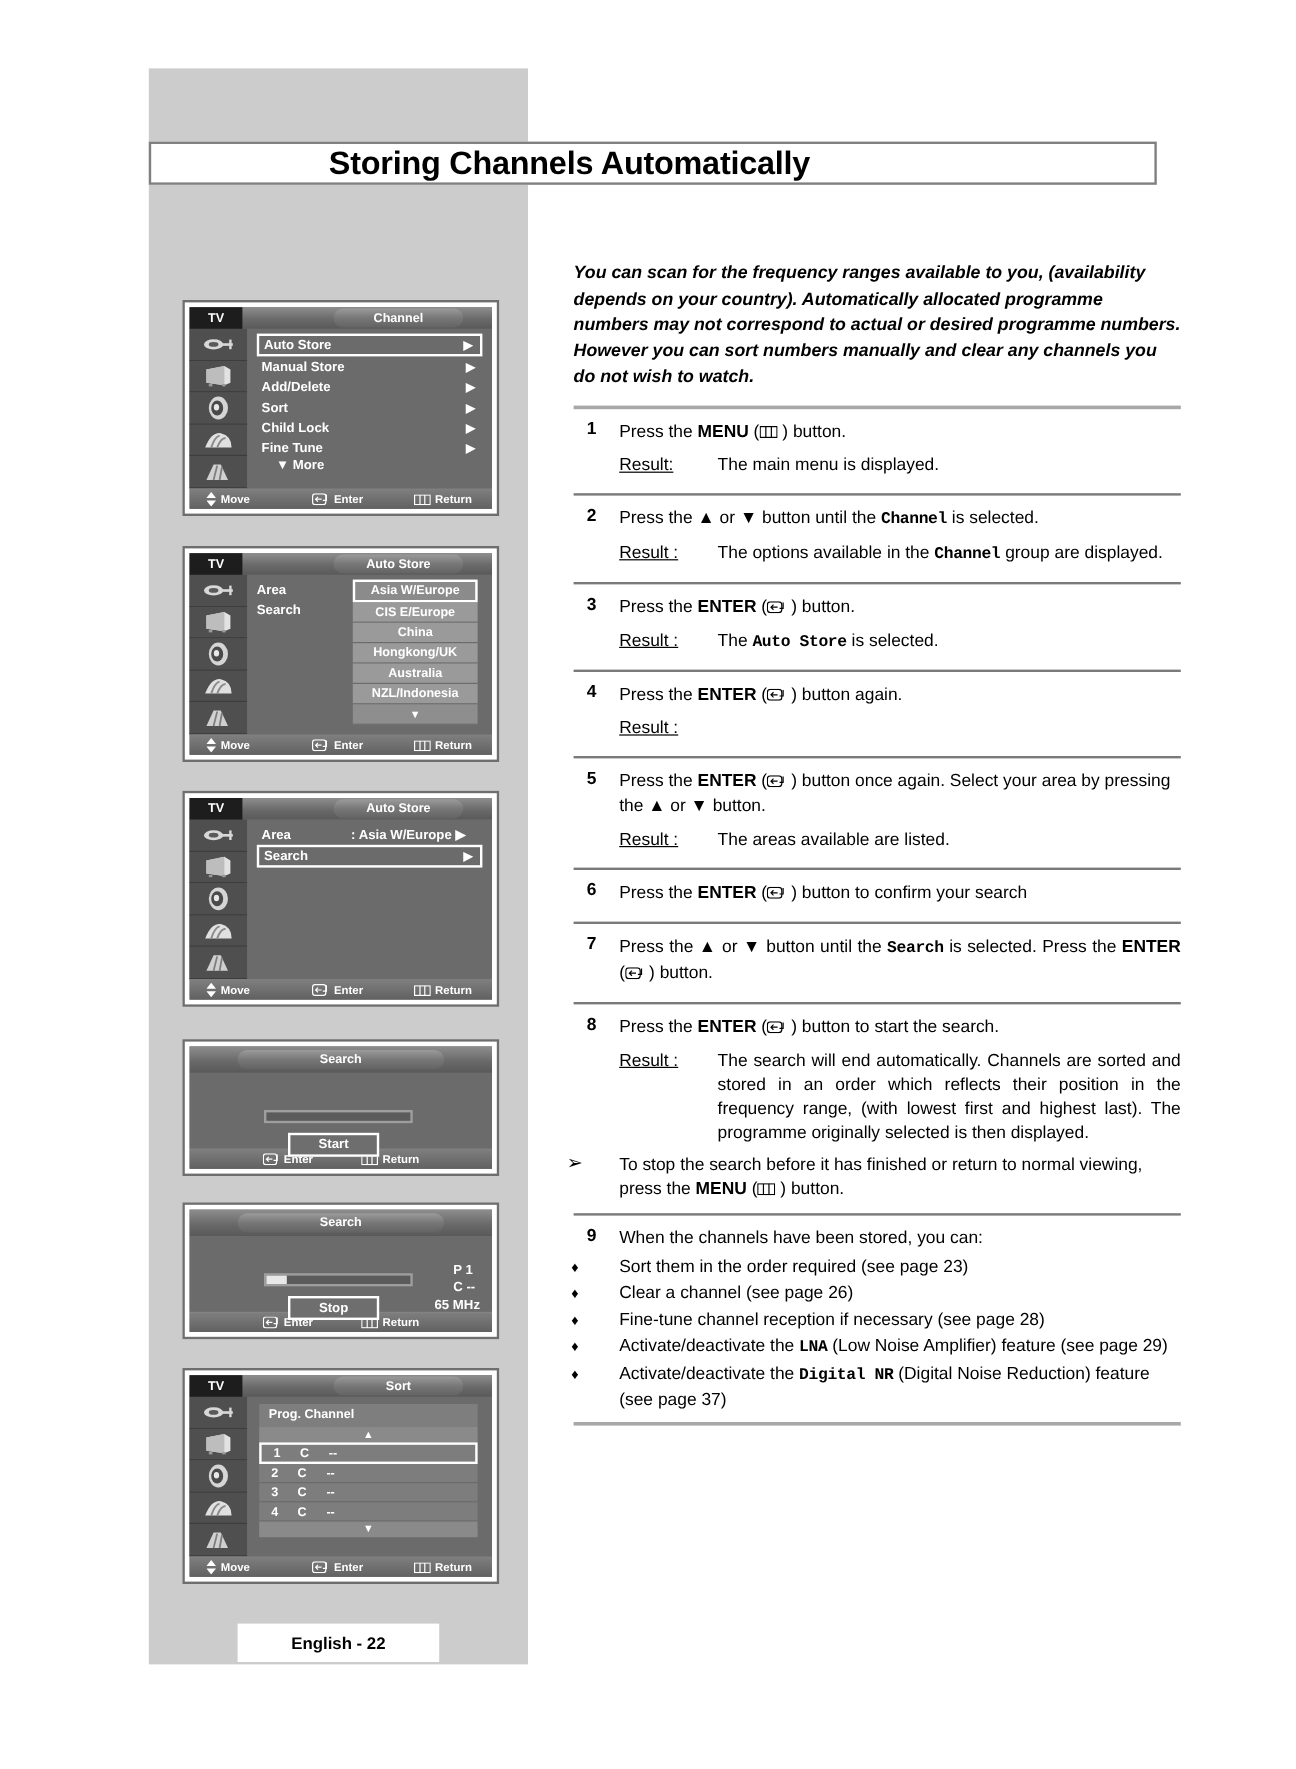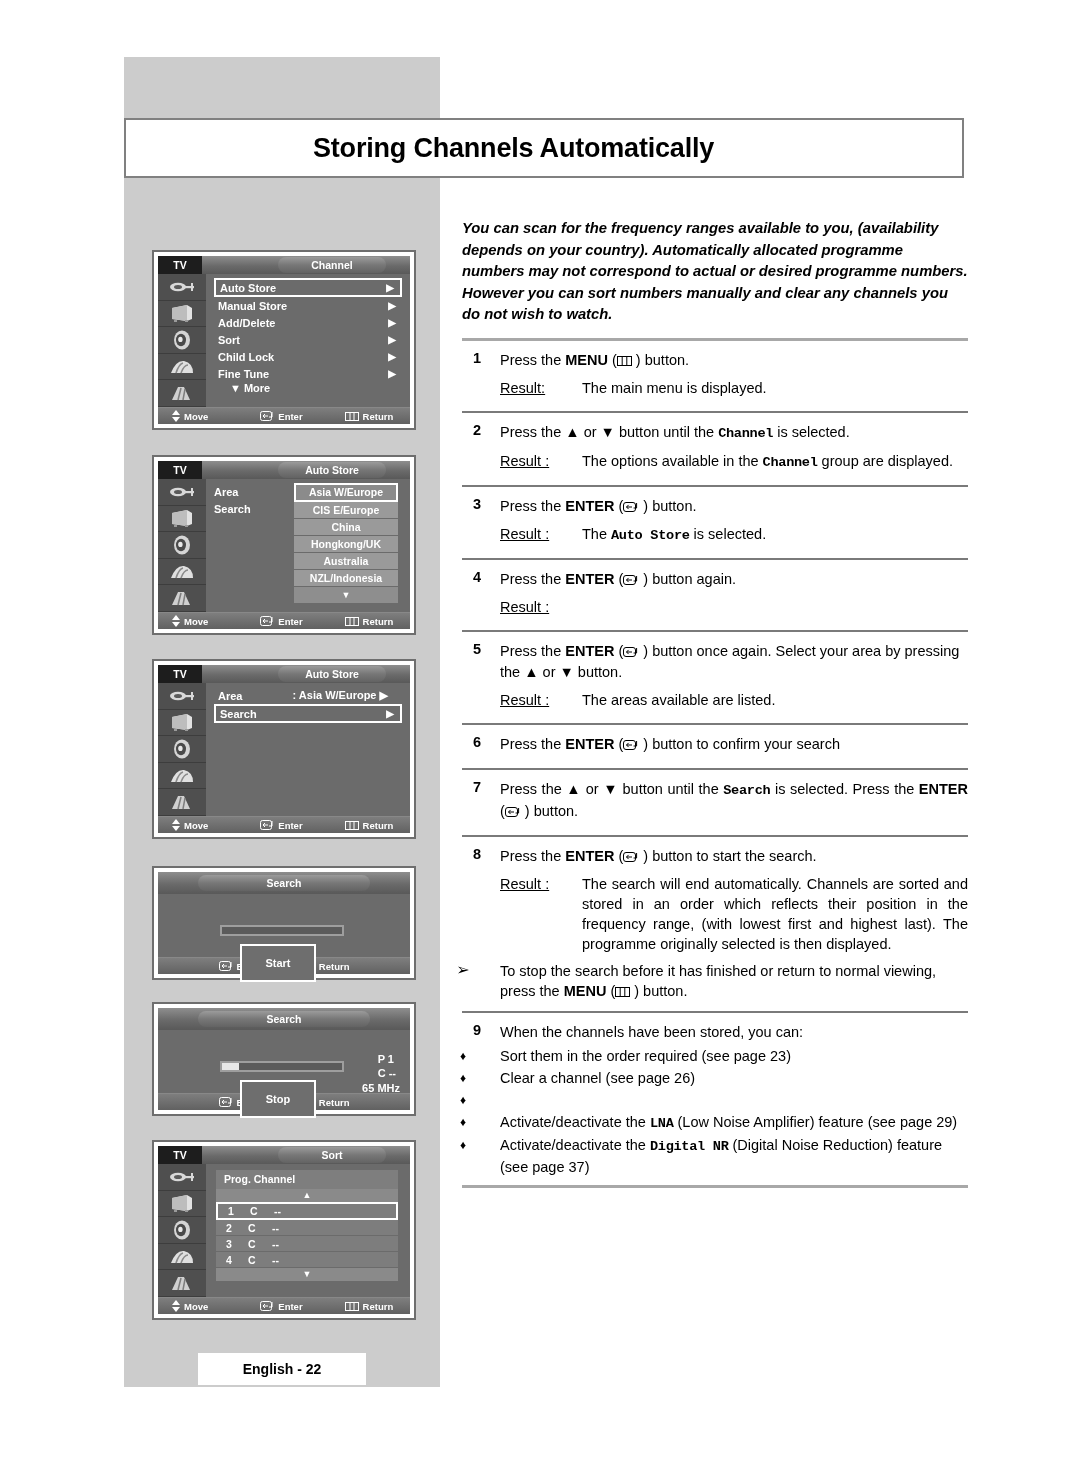--- a/index.html
+++ b/index.html
@@ -15,33 +15,33 @@
   
   .grey-band {
     position: absolute; left: 124px; top: 57px;
     width: 316px; height: 1330px;
     background: #cccccc;
   }
 
   
   .title-bar {
     position: absolute; left: 124px; top: 118px;
-    width: 840px; height: 60px;
+    width: 840px; height: 36px;
     background: #ffffff;
     border: 2px solid #808080;
-    display: flex; align-items: center; padding-left: 39px;
+    display: flex; align-items: center;
   }
   .title-bar .title-text {
     font-size: 27px; font-weight: bold; color: #000;
     padding-left: 148px; letter-spacing: -0.2px;
   }
 
   
   .content-col {
-    position: absolute; left: 462px; top: 218px;
+    position: absolute; left: 478px; top: 218px;
     width: 506px;
   }
   .intro {
     font-style: italic; font-weight: bold;
     font-size: 14.8px; line-height: 21.5px; color:#000;
     margin: 0 0 12px 0;
   }
   .rule { height: 3px; background:#a8a8a8; margin: 6px 0 9px 0; }
   .rule.thin { height: 2px; background:#7a7a7a; }
 
@@ -155,21 +155,21 @@
     border-radius: 9px; color:#fff; font-size: 10.5px; font-weight:bold;
     display:flex; align-items:center; justify-content:center;
   }
   .search-body { flex:1; position: relative; background:#6b6b6b; }
   .progress-track {
     position:absolute; left: 62px; top: 31px; width: 124px; height: 11px;
     background: #5b5b5b; border: 2px solid #9e9e9e;
   }
   .progress-fill { height: 100%; background:#e8e8e8; }
   .search-btn {
-    position:absolute; left: 82px; top: 50px; width: 76px; height: 38px;
+    position:absolute; left: 82px; top: 50px; width: 76px; height: 20px;
     background: #6e6e6e; border: 2px solid #ffffff;
     color:#fff; font-size:11px; font-weight:bold;
     display:flex; align-items:center; justify-content:center;
   }
   .pc-info {
     position:absolute; right: 14px; top: 22px;
     color:#fff; font-size:11px; font-weight:bold; line-height:14px; text-align:left;
   }
   .mhz {
     position:absolute; right: 10px; top: 52px;
@@ -813,20 +813,21 @@
           <div class="bullet-row">
             <div class="bullet-mark">♦</div>
             <div class="bullet-text">Sort them in the order required (see page 23)</div>
           </div>
           <div class="bullet-row">
             <div class="bullet-mark">♦</div>
             <div class="bullet-text">Clear a channel (see page 26)</div>
           </div>
           <div class="bullet-row">
             <div class="bullet-mark">♦</div>
+            <div class="bullet-text">Fine-tune channel reception if necessary (see page 28)</div>
           </div>
           <div class="bullet-row">
             <div class="bullet-mark">♦</div>
             <div class="bullet-text"><span>Activate/deactivate the </span><span class="mono">LNA</span><span> (Low Noise Amplifier) feature (see page 29)</span></div>
           </div>
           <div class="bullet-row">
             <div class="bullet-mark">♦</div>
             <div class="bullet-text"><span>Activate/deactivate the </span><span class="mono">Digital NR</span><span> (Digital Noise Reduction) feature (see page 37)</span></div>
           </div>
         </div>

